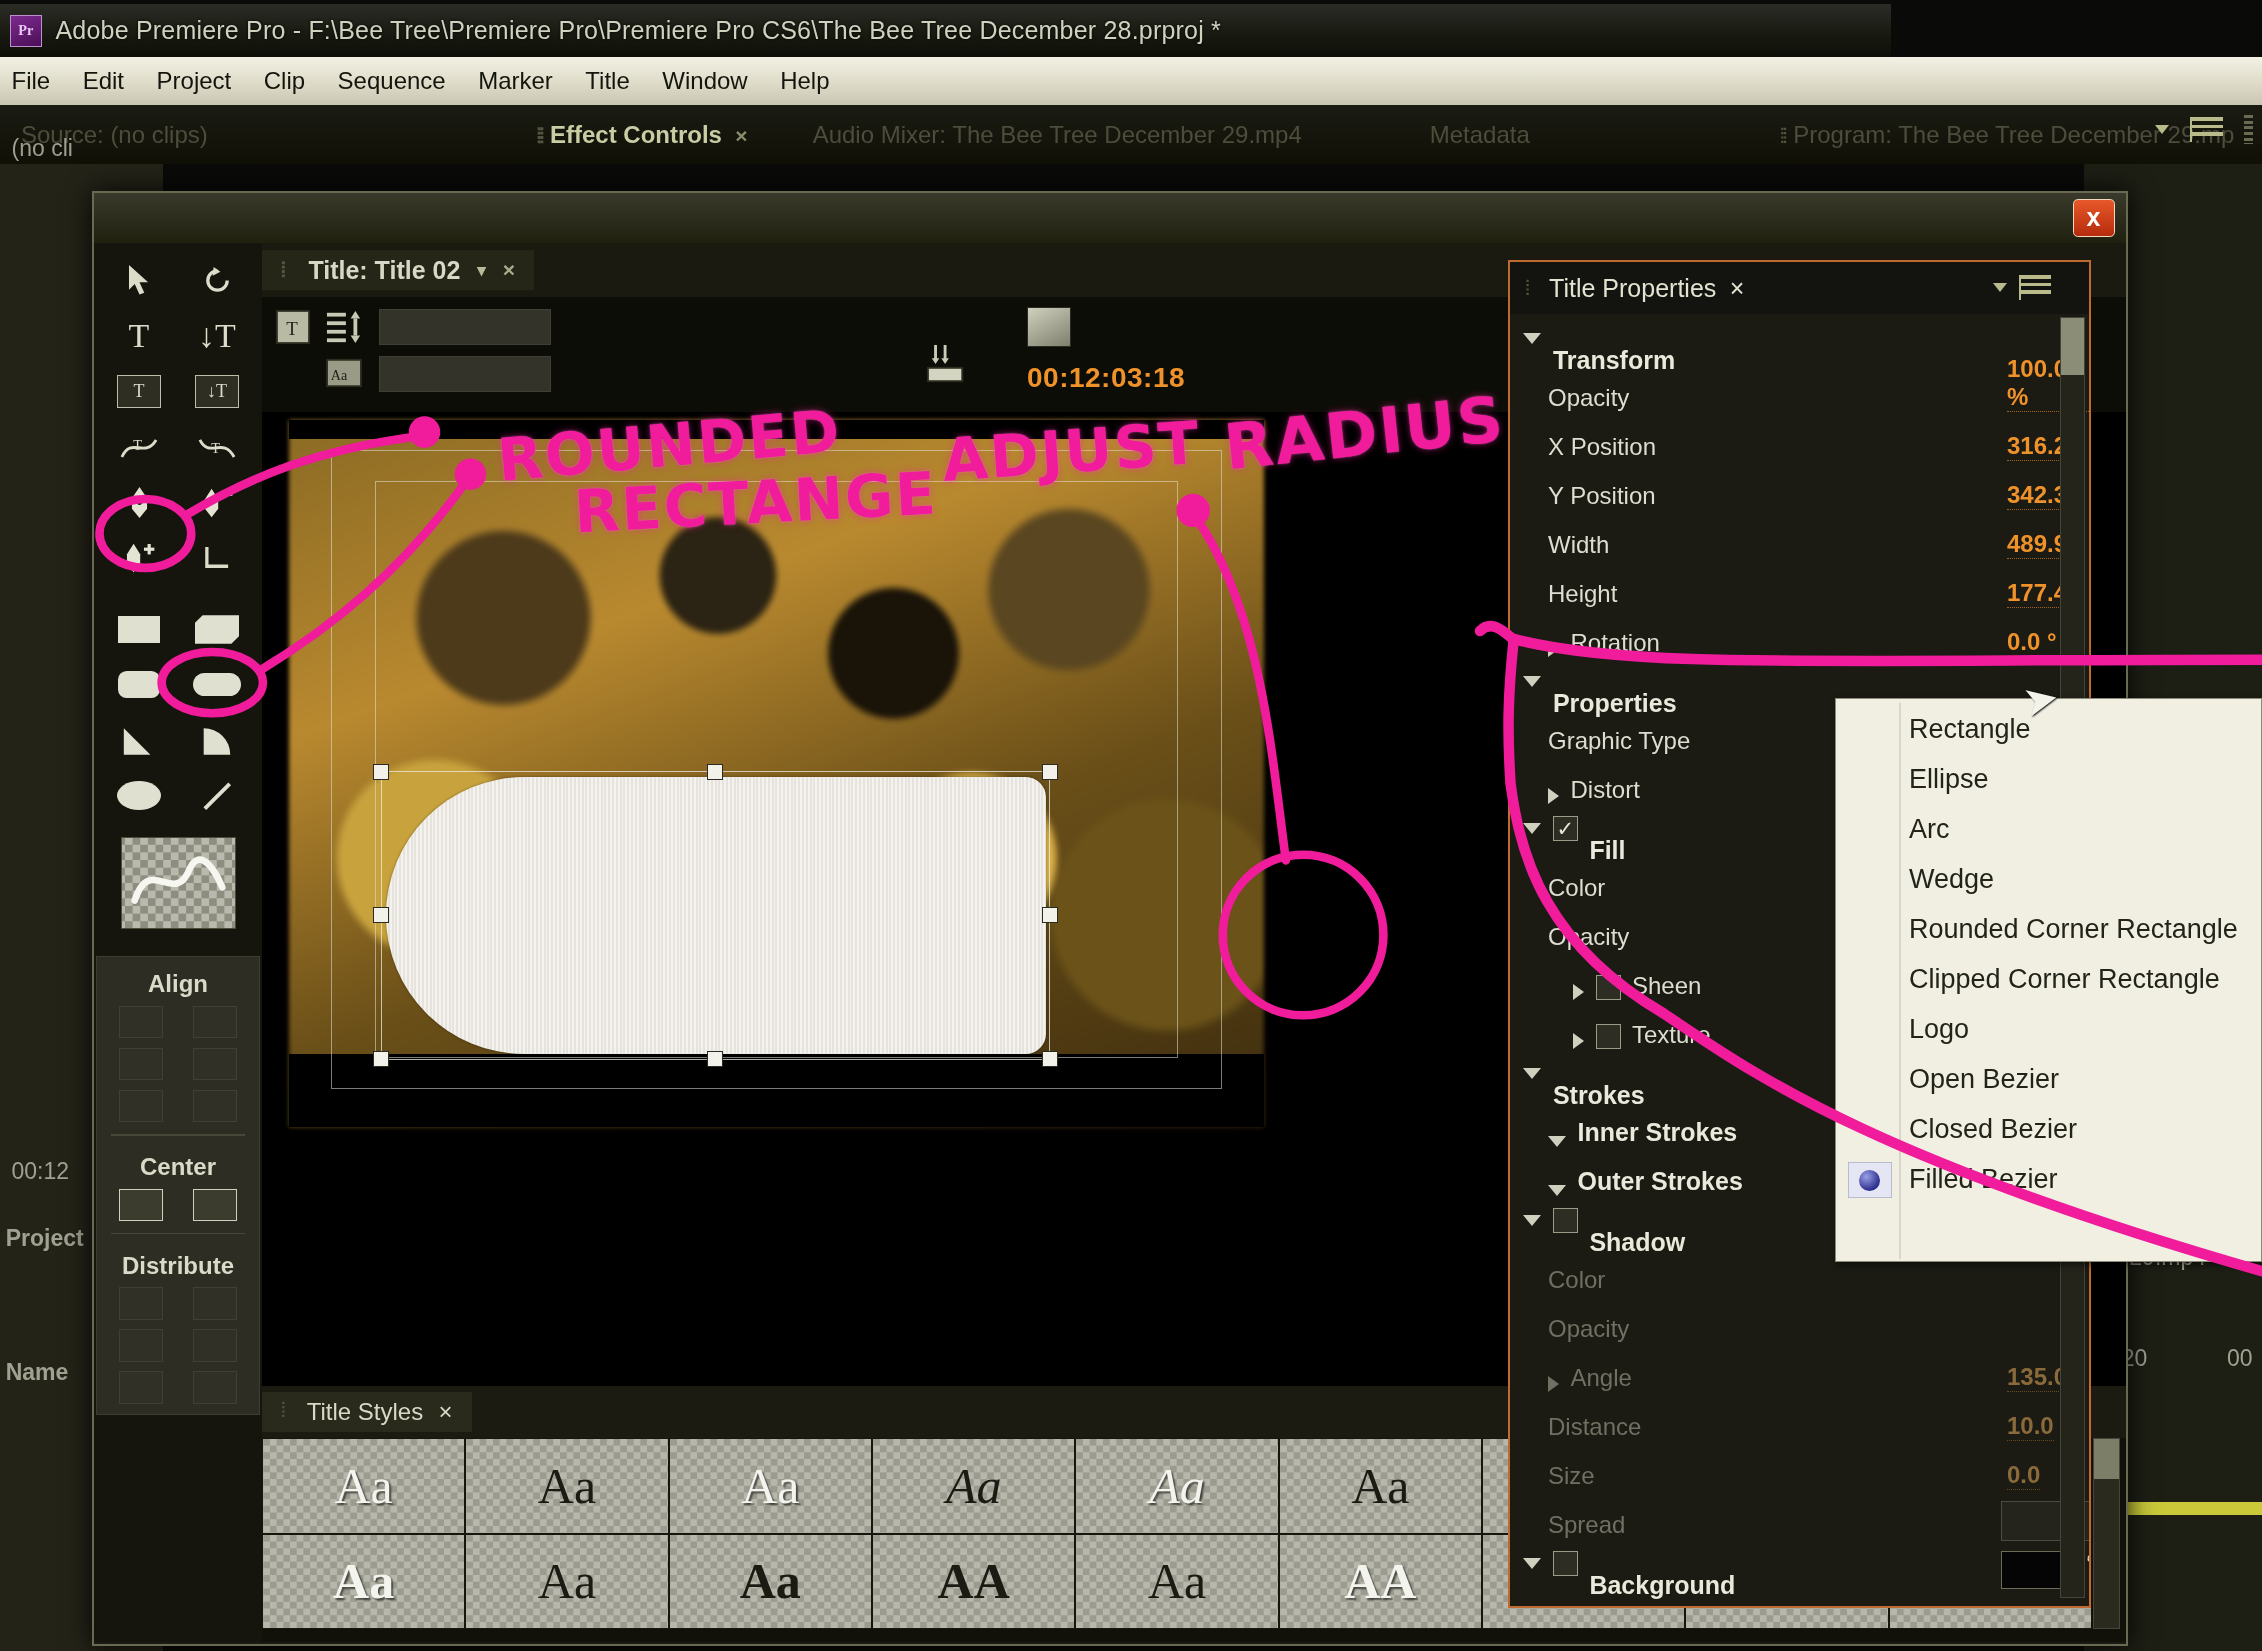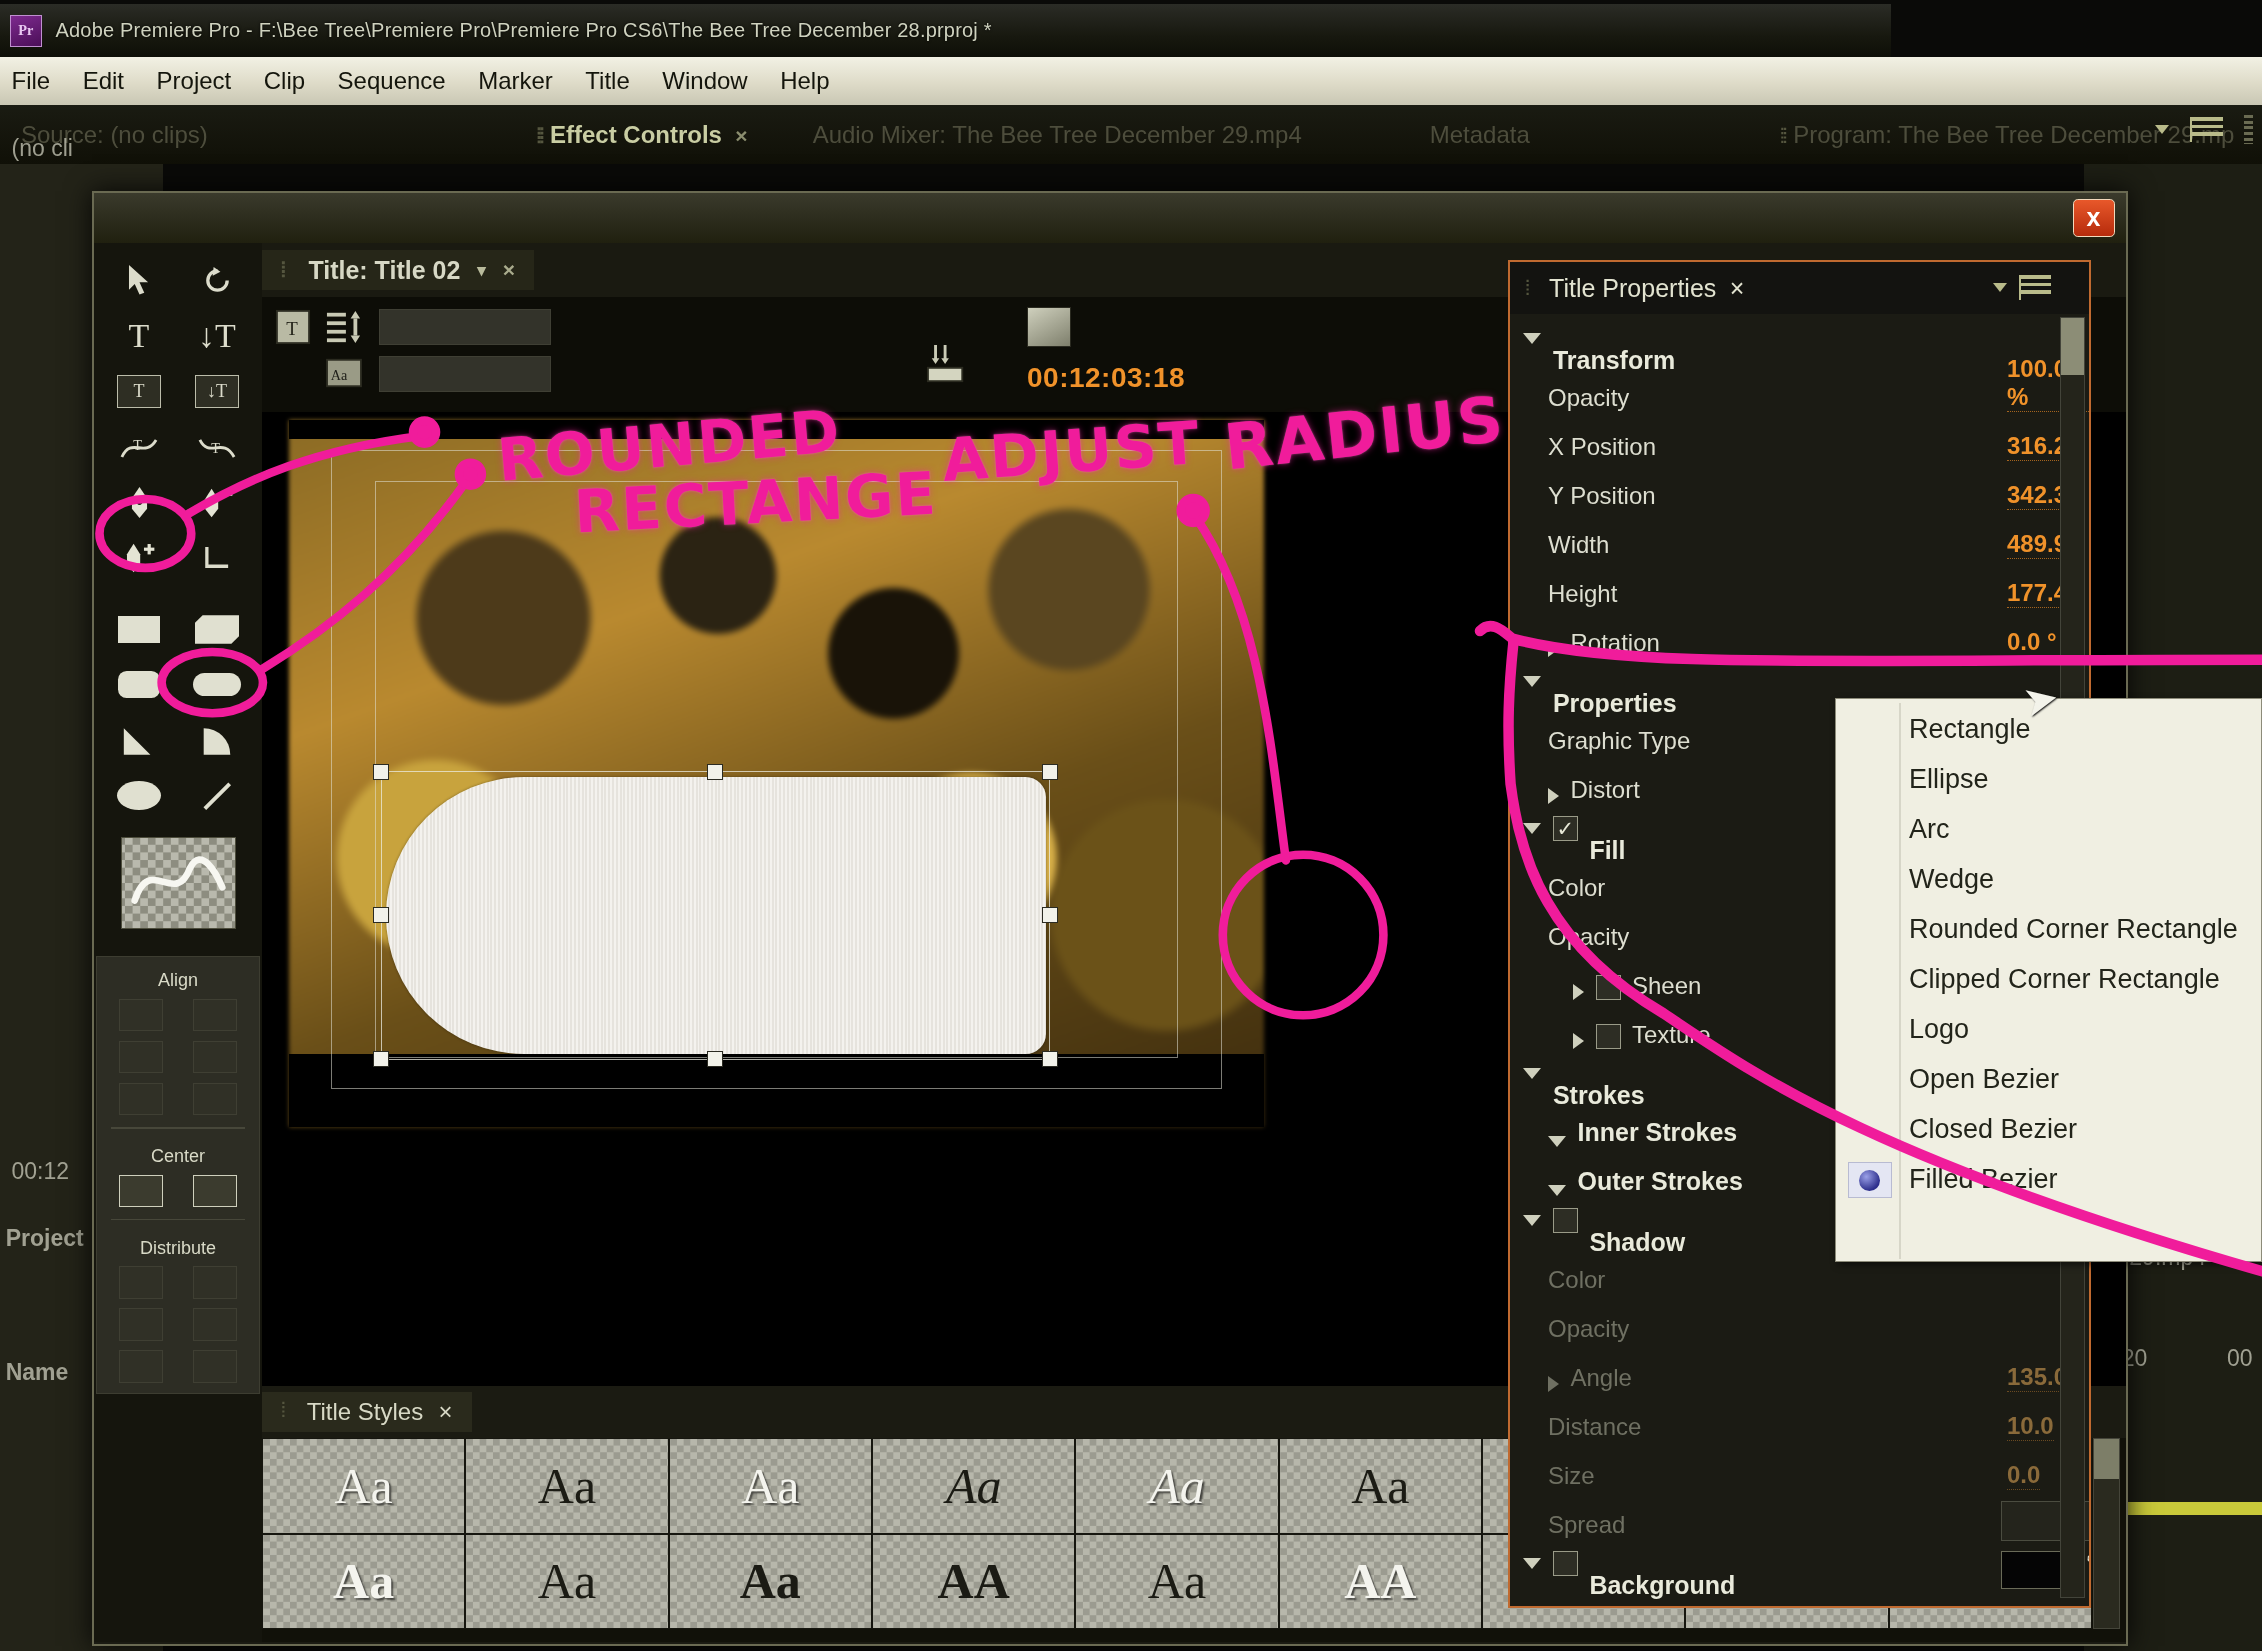--- a/index.html
+++ b/index.html
@@ -14,21 +14,21 @@
 
   
   #titlebar {
     position:absolute; left:0; top:3.8px; width:1891px; height:54px;
     background:linear-gradient(180deg,#2b2c26 0%,#17180f 60%,#0d0e07 100%);
     display:flex; align-items:center; gap:13.4px; padding-left:9.6px;
   }
   #app-icon { width:32.5px; height:32.5px; background:linear-gradient(160deg,#7d2a8e,#4b0f58);
     border:1px solid #c08fd0; color:#e9c9f2; font-size:14.3px; font-weight:bold;
     display:flex; align-items:center; justify-content:center; font-family:"Liberation Serif",serif; }
-  #titlebar-text { color:#cfd2bf; font-size:20px; letter-spacing:0.2px; text-shadow:0 0 2.9px rgba(0,0,0,.9); }
+  #titlebar-text { color:#cfd2bf; font-size:25px; letter-spacing:0.2px; text-shadow:0 0 2.9px rgba(0,0,0,.9); }
 
   
   #menubar {
     position:absolute; left:0; top:57px; width:2263px; height:48px;
     background:linear-gradient(180deg,#f2f1e4 0%,#dedbc8 55%,#c9c7b4 100%);
     display:flex; align-items:center; gap:32.5px; padding-left:11.5px;
   }
   #menubar .mi { color:#14150c; font-size:24px; cursor:default; }
 
   
@@ -79,21 +79,21 @@
   .tool { width:55px; height:48px; display:flex; align-items:center; justify-content:center; color:#cfd0bd;}
   .tool svg { display:block; }
   .tool-sep { height:17px; }
   .sketchbox { width:115px; height:92px; margin-top:17px;
       background:repeating-conic-gradient(#b9b9ad 0% 25%, #8d8d80 0% 50%) 50%/15.3px 15.3px;
       border:1.9px solid #4d4d3c; display:flex; align-items:center; justify-content:center;}
 
   
   #alignpanel { width:164px; margin-top:27px; background:#2d2d24; border:1px solid #3d3d31;
       padding:7.6px 0 9.6px; display:flex; flex-direction:column; align-items:center;}
-  #alignpanel .ptitle { color:#d9dac7; font-size:18px; font-weight:normal; margin:5.7px 0 7.6px; }
+  #alignpanel .ptitle { color:#d9dac7; font-size:24px; font-weight:bold; margin:5.7px 0 7.6px; }
   .icon-grid { display:grid; grid-template-columns:repeat(2,65px); gap:9.6px 9.6px; justify-items:center;}
   .mini { width:44px; height:32.5px; border:1.9px solid #4e4e40; background:#343428; opacity:.55;}
   .mini.bright { opacity:1; border-color:#cfd0bd; background:#3b3b2e;}
   .hr-rule { width:134px; height:1.9px; background:#47473a; margin:11.5px 0;}
 
   
   #editor { flex:1; display:flex; flex-direction:column; background:#101008;}
   #ed-tabrow { height:54px; display:flex; align-items:center; background:#1a1a11; }
   #title-tab { background:#262618; padding:5.7px 19px; display:flex; gap:17px; align-items:center;
       color:#d7d8c5; font-size:25px; font-weight:bold; }

